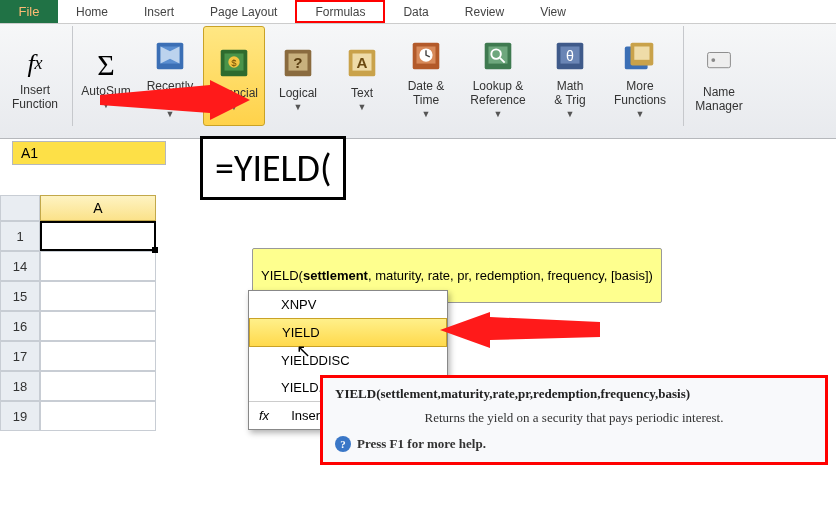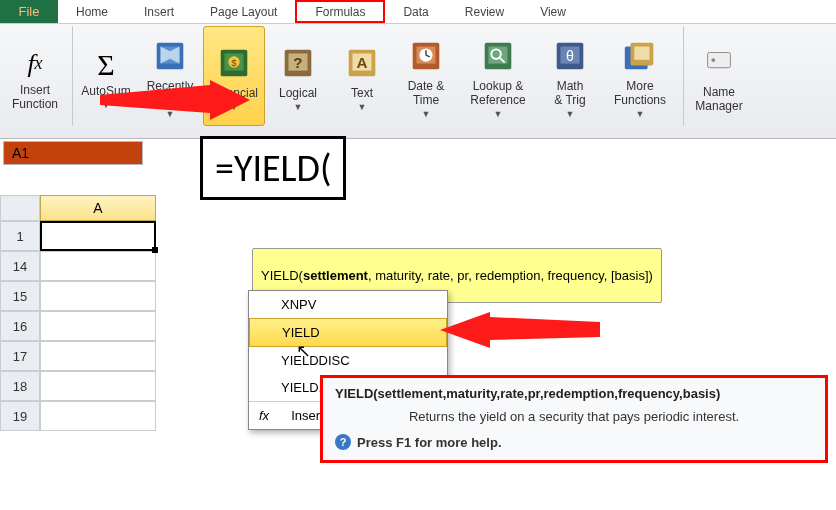--- a/index.html
+++ b/index.html
@@ -15,41 +15,41 @@
   .btn { display: flex; flex-direction: column; align-items: center; justify-content: center; width: 62px; height: 100px; padding-top: 4px; cursor: pointer; border-radius: 3px; }
   .btn .icon { width: 38px; height: 38px; margin-bottom: 4px; }
   .btn .lbl { text-align: center; font-size: 12px; line-height: 1.2; color: #333; }
   .btn.highlight { background: linear-gradient(#ffe784,#ffd24a); border: 1px solid #c9a227; }
   .dd-arrow { font-size: 9px; color: #555; margin-top: 2px; }
 
   .fxicon { font-family: "Times New Roman", serif; font-style: italic; font-size: 26px; display:flex;align-items:center;justify-content:center;height:38px;}
   .sigma { font-family: "Times New Roman", serif; font-size: 30px; display:flex;align-items:center;justify-content:center;height:38px;}
 
   .namebox-row { display:flex; align-items:center; height:28px; }
-  .namebox { width:140px; height:24px; border:1px solid #b6b8bc; margin-left:3px; display:flex; align-items:center; padding-left:8px; background:#c2410c; font-size:14px; }
+  .namebox { width:154px; height:24px; border:1px solid #b6b8bc; margin-left:12px; display:flex; align-items:center; padding-left:8px; background:#fde047; font-size:14px; }
   .corner { width:40px; height:26px; background:#e9edf2; border:1px solid #c8cdd4; }
   .colhead { width:116px; height:26px; background:linear-gradient(#fef3c2,#fbe28a); border:1px solid #c2a84a; display:flex; align-items:center; justify-content:center; font-size:14px; }
   .rowhead { width:40px; height:30px; background:#e9edf2; border:1px solid #c8cdd4; display:flex; align-items:center; justify-content:center; font-size:13px; color:#333; }
   .cell { width:116px; height:30px; border:1px solid #c8cdd4; background:#fff; }
   .cell.active { outline:2px solid #000; outline-offset:-2px; position:relative; }
   .cell.active::after { content:""; position:absolute; right:-3px; bottom:-3px; width:6px; height:6px; background:#000; }
 
   .grid-wrap { position:absolute; left:0; top:195px; }
 
   .formula-box { position:absolute; left:200px; top:136px; padding:6px 12px; font-size:38px; font-family:Calibri, sans-serif; border:3px solid #000; background:#fff; }
   .tooltip-sig { position:absolute; left:252px; top:248px; background:#feff8e; border:1px solid #999; padding:19px 8px; font-size:13px; border-radius:2px; }
   .tooltip-sig b { font-weight:bold; }
 
   .dropdown { position:absolute; left:248px; top:290px; width:200px; background:#fff; border:1px solid #888; box-shadow:2px 3px 6px rgba(0,0,0,.3); }
   .dropdown .item { padding:6px 32px; font-size:13px; position:relative; }
   .dropdown .item.sel { background:linear-gradient(#fff08a,#ffd94c); border:1px solid #c9a227; }
   .dropdown .fxrow { padding:6px 10px; border-top:1px solid #ccc; font-size:13px; }
   .cursor { position:absolute; left:296px; top:340px; font-size:18px; pointer-events:none; }
 
-  .help-tip { position:absolute; left:320px; top:375px; width:508px; border:3px solid red; background:#f8f9fb; padding:8px 12px 10px; font-size:13px; color:#333; }
+  .help-tip { position:absolute; left:320px; top:375px; width:508px; border:3px solid red; background:#f8f9fb; padding:8px 12px 10px; font-size:13px; color:#333;font-family:Liberation Serif, serif; }
   .help-tip .sig { font-weight:bold; color:#222; margin-bottom:8px; }
   .help-tip .desc { margin-bottom:10px; text-align:center; }
   .help-tip .more { display:flex; align-items:center; gap:6px; font-weight:bold; color:#333; }
   .qmark { width:16px; height:16px; border-radius:50%; background:#3a77c7; color:#fff; display:flex; align-items:center; justify-content:center; font-size:11px; font-weight:bold; }
 
   .arrow-red { position:absolute; pointer-events:none; }
 
   svg.book { display:block; }
 </style>
 </head>

